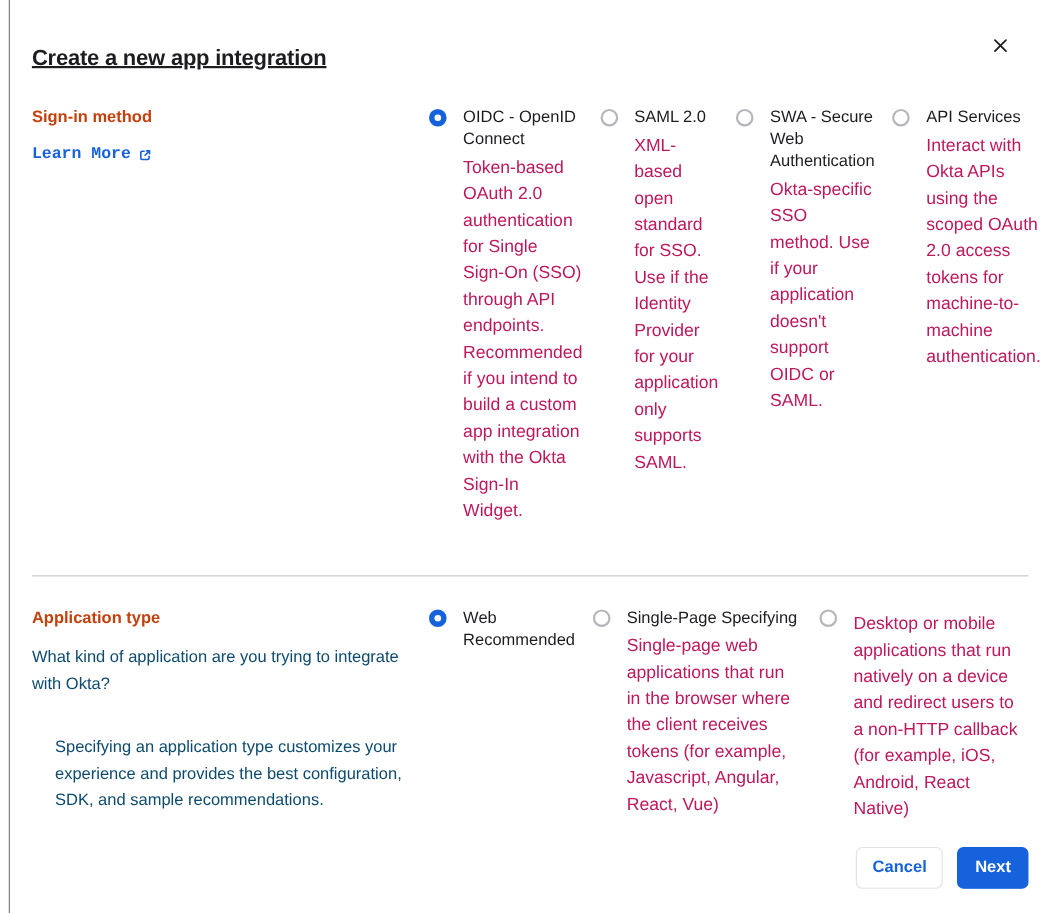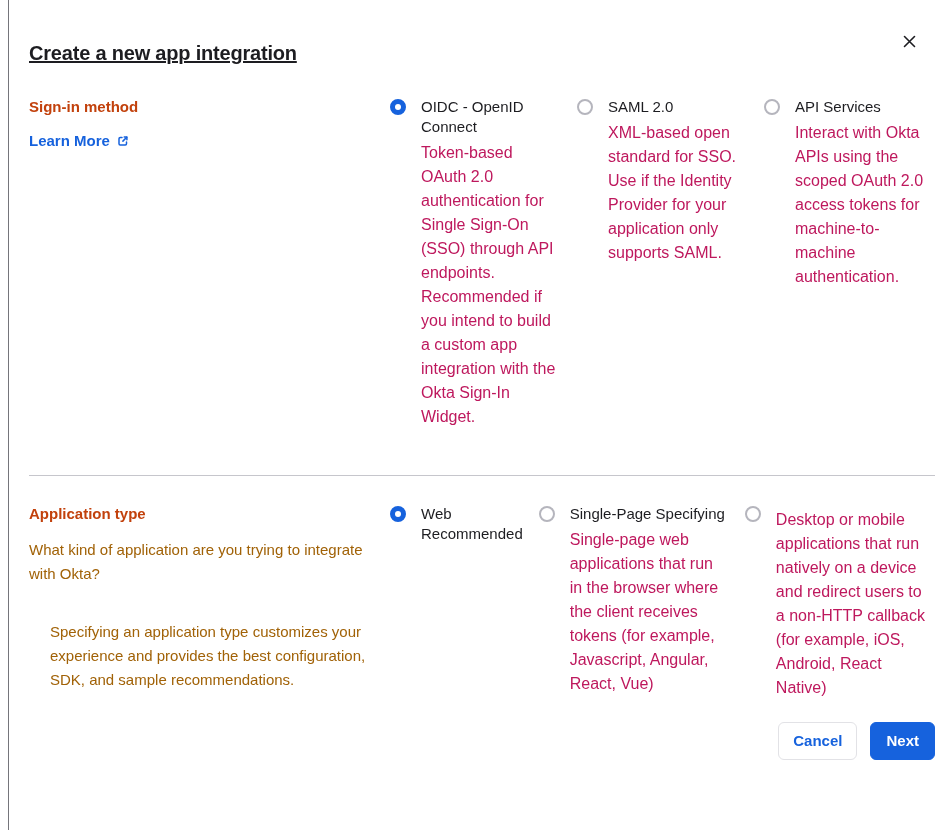--- a/index.html
+++ b/index.html
@@ -52,27 +52,28 @@
   .learn-more {
     display: inline-flex;
     align-items: center;
     gap: 6px;
     margin-top: 14px;
     font-size: 15px;
     font-weight: 700;
     color: #1662dd;
     text-decoration: none;
     line-height: 20px;
+    font-family: Liberation Mono, monospace;
   }
   .left-para {
     width: 348px;
     margin-top: 14px;
     font-size: 15px;
     line-height: 24px;
-    color: #a16207;
+    color: #0c4a6e;
   }
   .left-para + .left-para { margin-top: 34px; margin-left: 21px; }
   .options { display: flex; flex-direction: row; gap: 16px; }
   .option {
     display: flex;
     align-items: flex-start;
     gap: 15px;
     cursor: pointer;
   }
   .radio {
@@ -176,20 +177,27 @@
         <div class="option">
           <span class="radio"></span>
           <div class="option-text">
             <div class="option-label">SAML 2.0</div>
             <div class="option-desc">XML-based open standard for SSO. Use if the Identity Provider for your application only supports SAML.</div>
           </div>
         </div>
         <div class="option">
           <span class="radio"></span>
           <div class="option-text">
+            <div class="option-label">SWA - Secure Web Authentication</div>
+            <div class="option-desc">Okta-specific SSO method. Use if your application doesn't support OIDC or SAML.</div>
+          </div>
+        </div>
+        <div class="option">
+          <span class="radio"></span>
+          <div class="option-text">
             <div class="option-label">API Services</div>
             <div class="option-desc">Interact with Okta APIs using the scoped OAuth 2.0 access tokens for machine-to-machine authentication.</div>
           </div>
         </div>
       </div>
     </div>
 
     <hr class="divider">
 
     <div class="section" style="margin-top:28px;">

